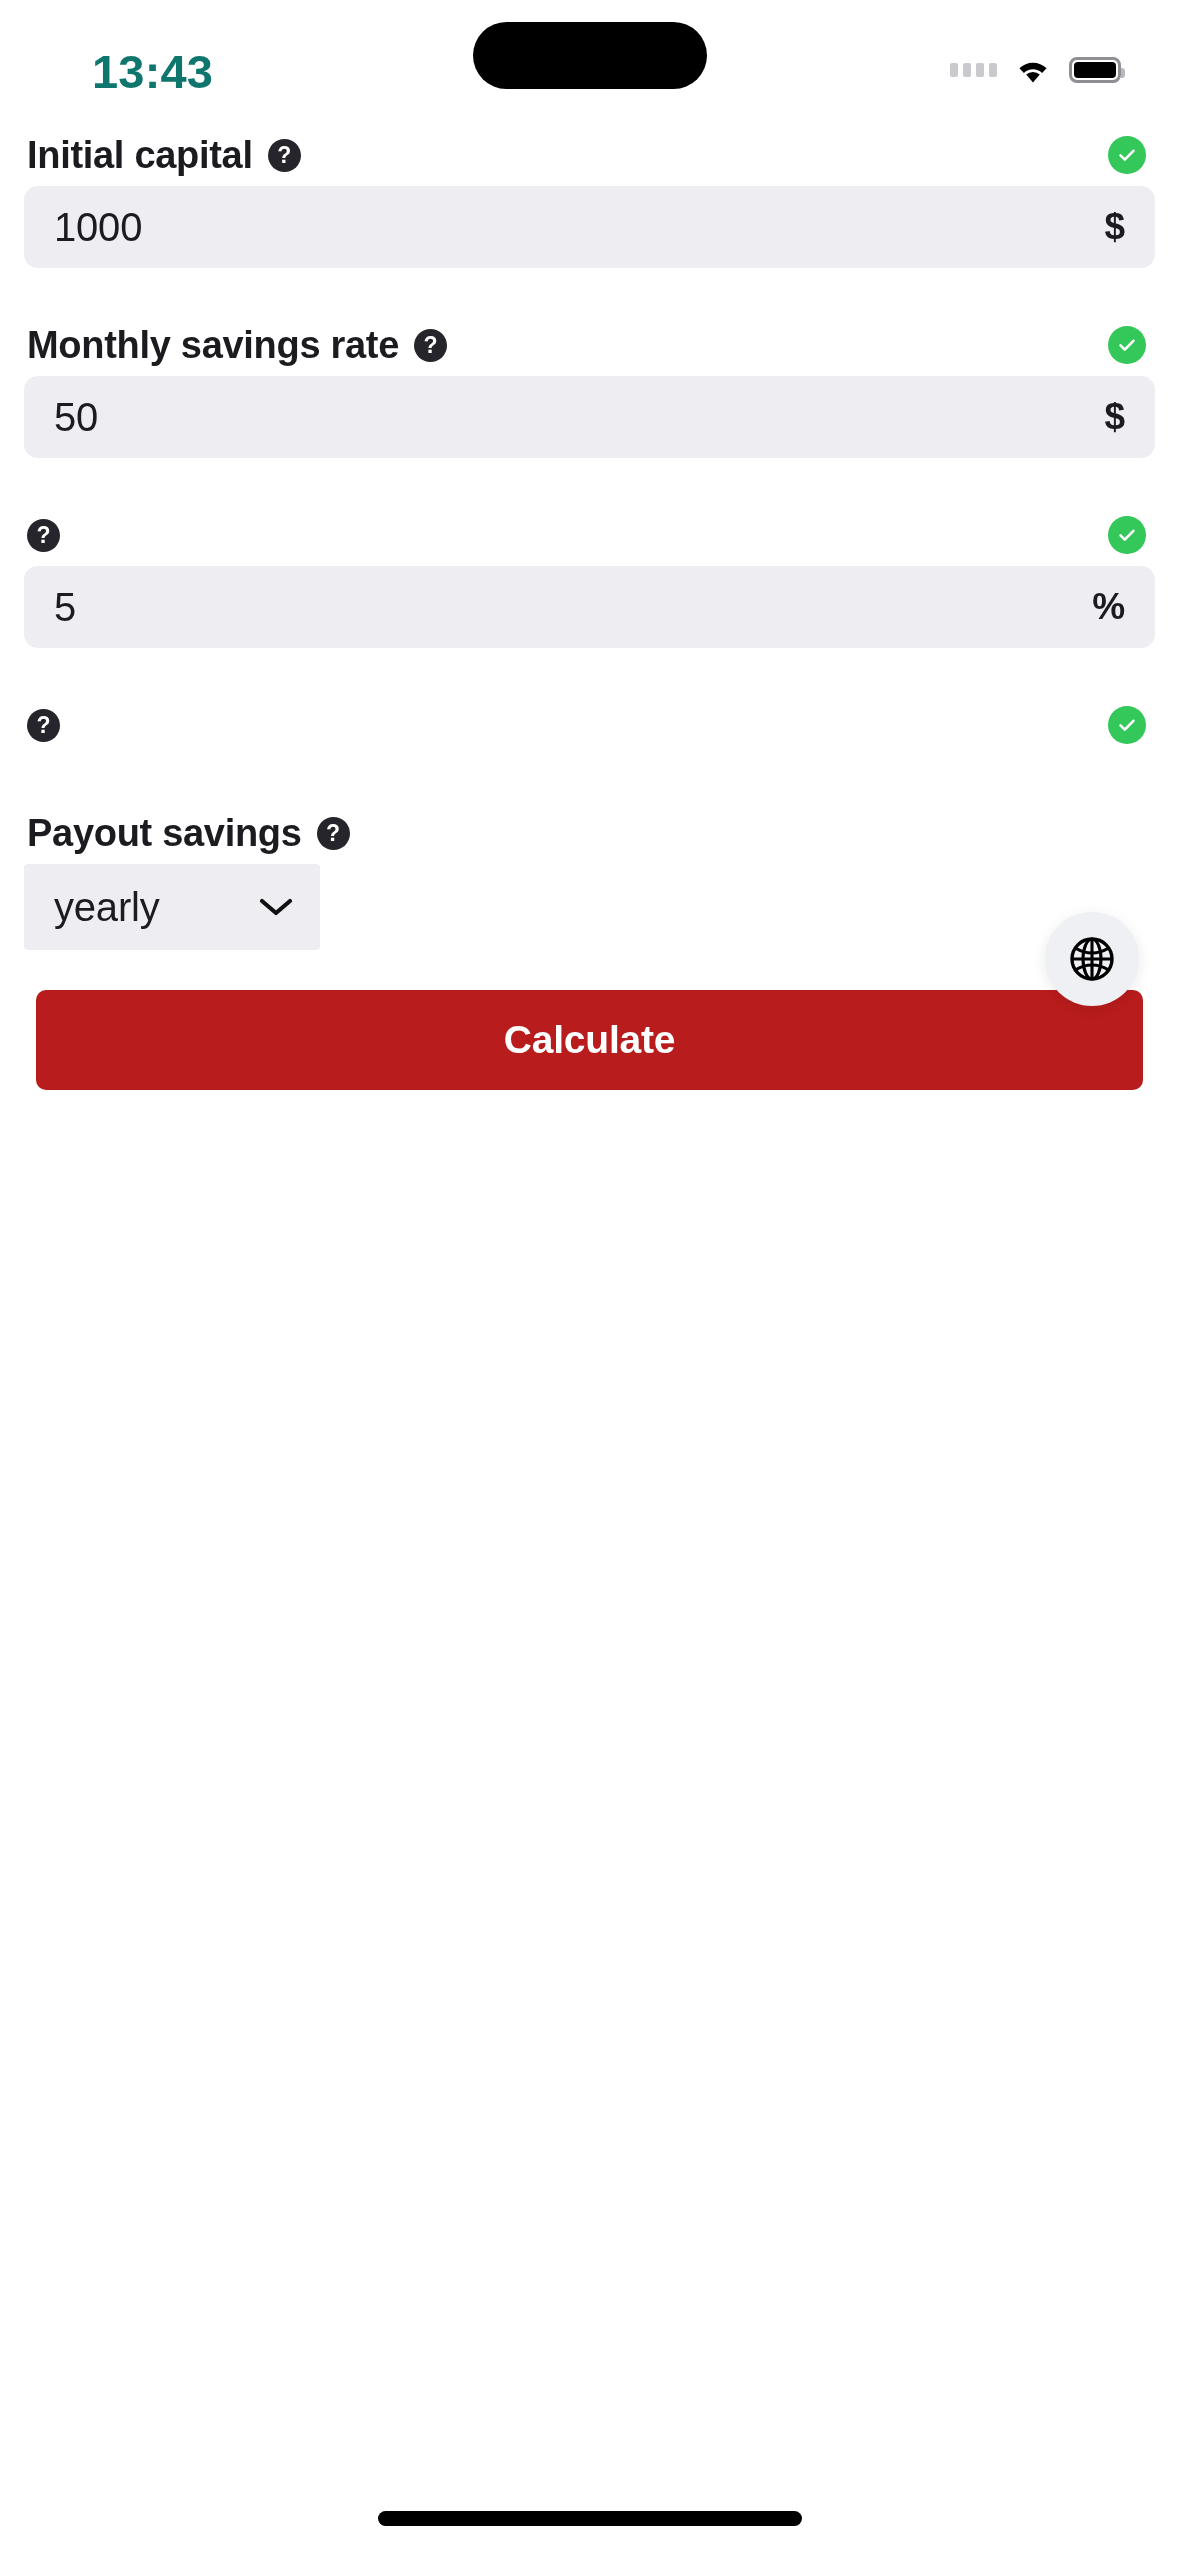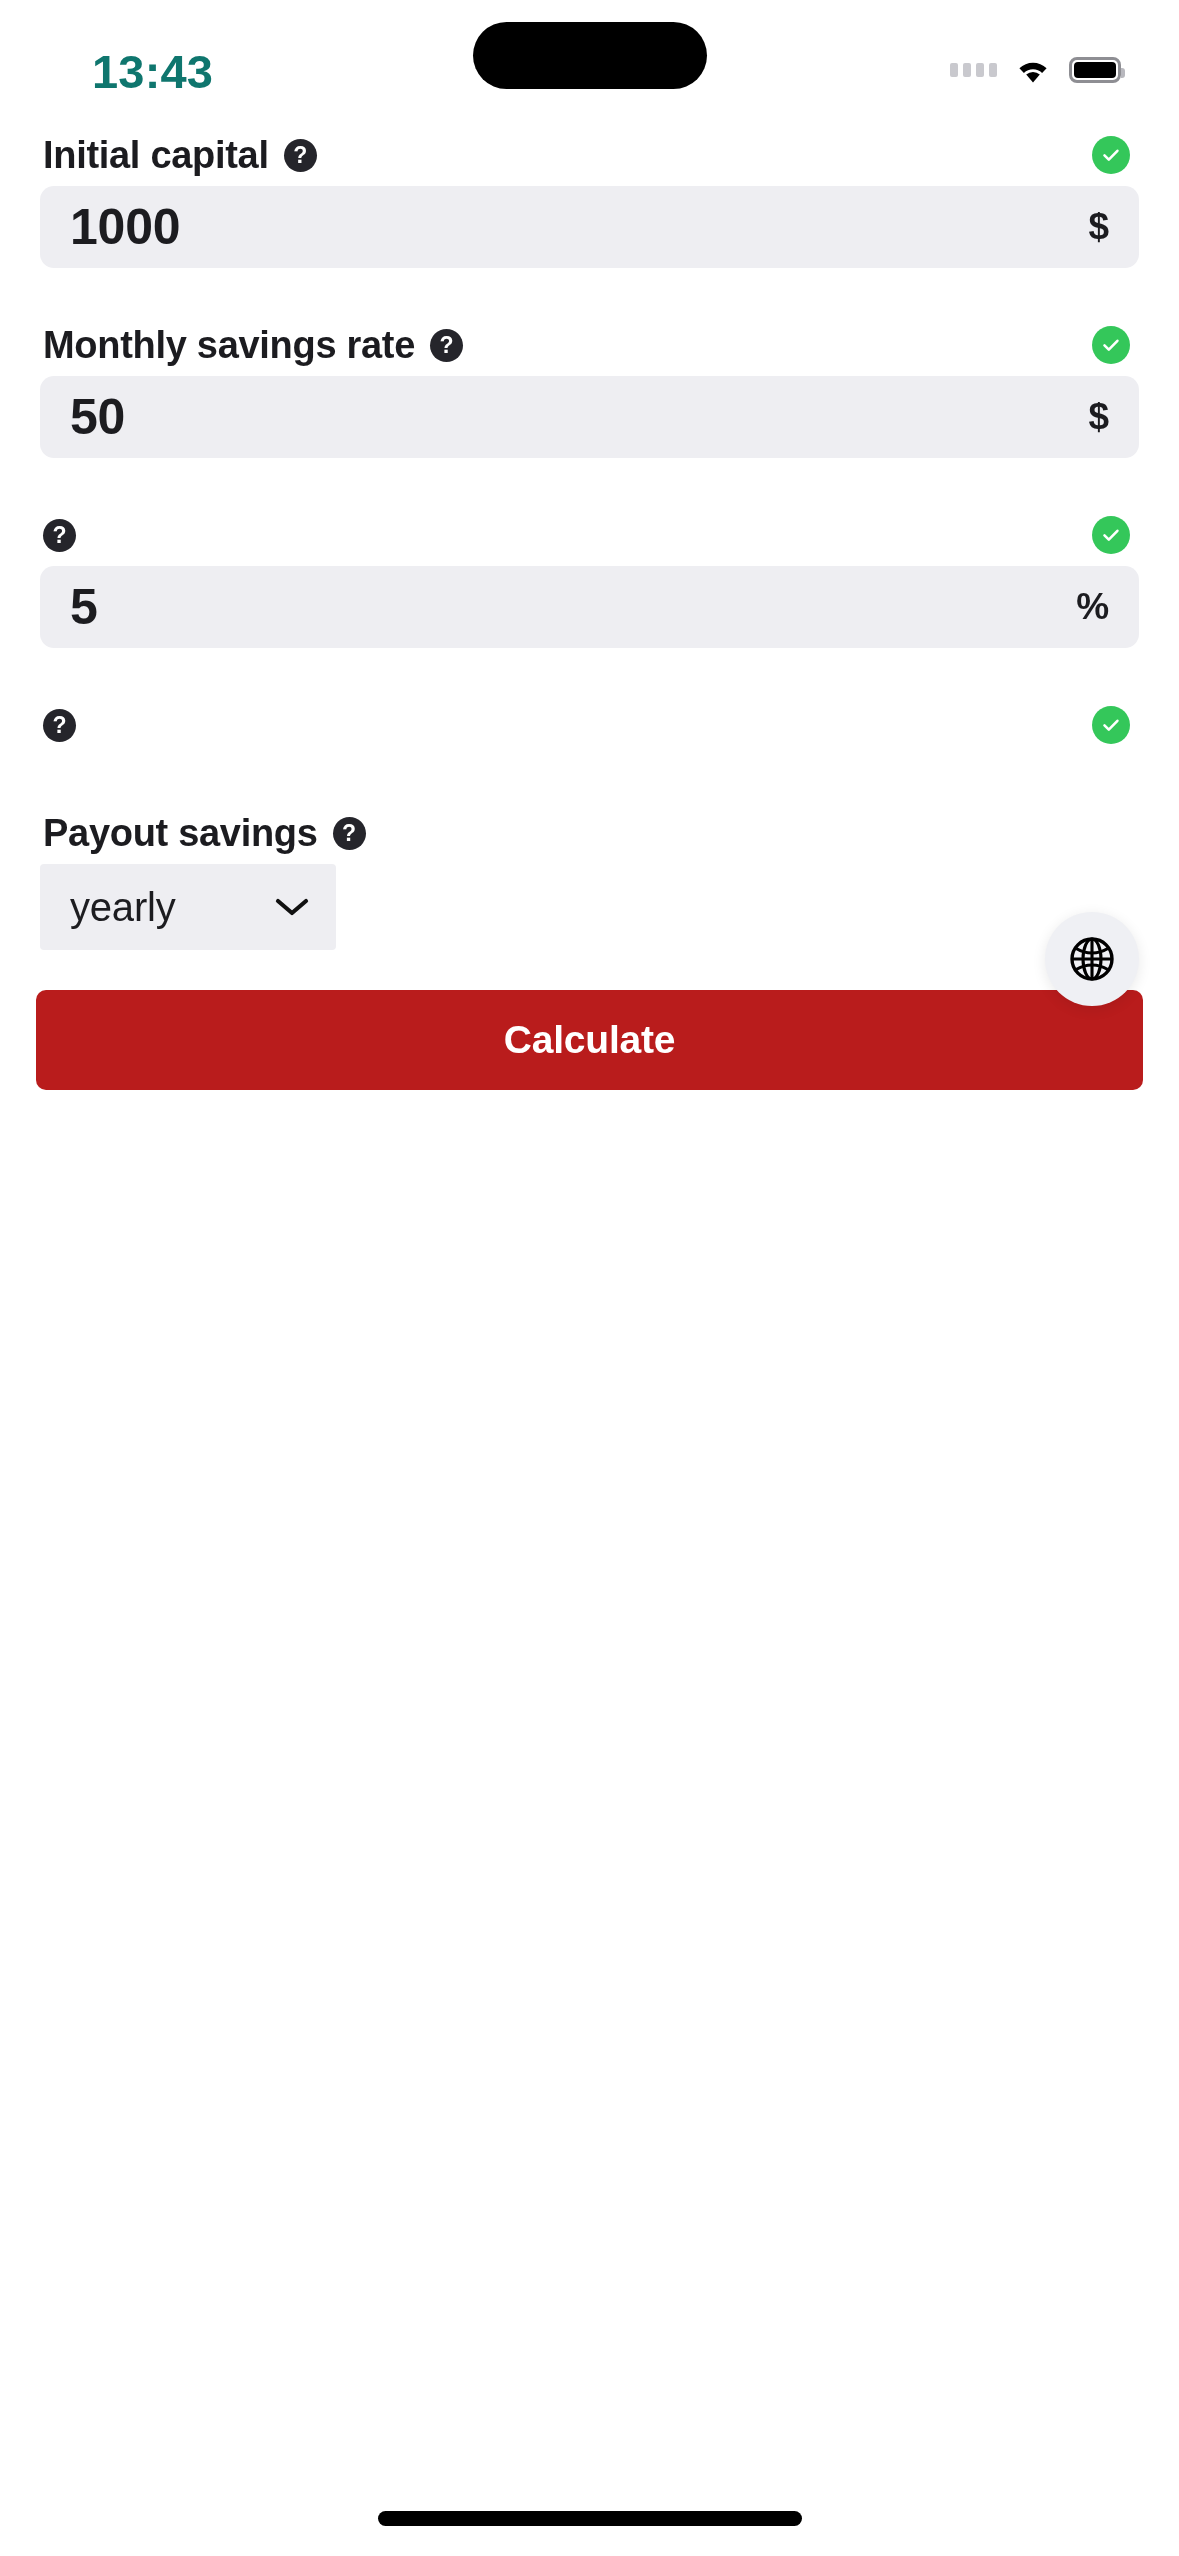--- a/index.html
+++ b/index.html
@@ -45,21 +45,21 @@
     content:""; position:absolute; right:-7px; top:8px;
     width:4px; height:10px; background:#b8b8be;
     border-radius:0 3px 3px 0;
   }
   .battery-fill{
     width:100%; height:100%; background:#000; border-radius:4px;
   }
 
   
   .screen{ position:relative; width:1179px; height:2432px; }
-  .form{ padding:0 40px;text-align:right; }
+  .form{ padding:0 24px;text-align:right; }
 
   .field-group{ margin-bottom:46px; }
 
   .label-row{
     display:flex; align-items:center; justify-content:space-between;
     height:62px; padding:0 3px;
   }
   .label-left{ display:flex; align-items:center; gap:15px; }
   .field-label{
     font-size:38px; font-weight:700; color:#1c1c20;
@@ -82,21 +82,21 @@
 
   .input-row{
     position:relative;
     height:82px;
     background:#eeeef2;
     border-radius:14px;
     display:flex; align-items:center; justify-content:space-between;
     padding:0 30px;
   }
   .input-value{
-    font-size:50px; color:#1c1c20; font-weight:700;
+    font-size:40px; color:#1c1c20; font-weight:400;
     letter-spacing:-0.2px;
   }
   .input-suffix{
     font-size:37px; font-weight:700; color:#1c1c20;
     letter-spacing:-0.2px;
   }
 
   
   .dropdown-group{ margin-bottom:40px; }
   .dropdown{

